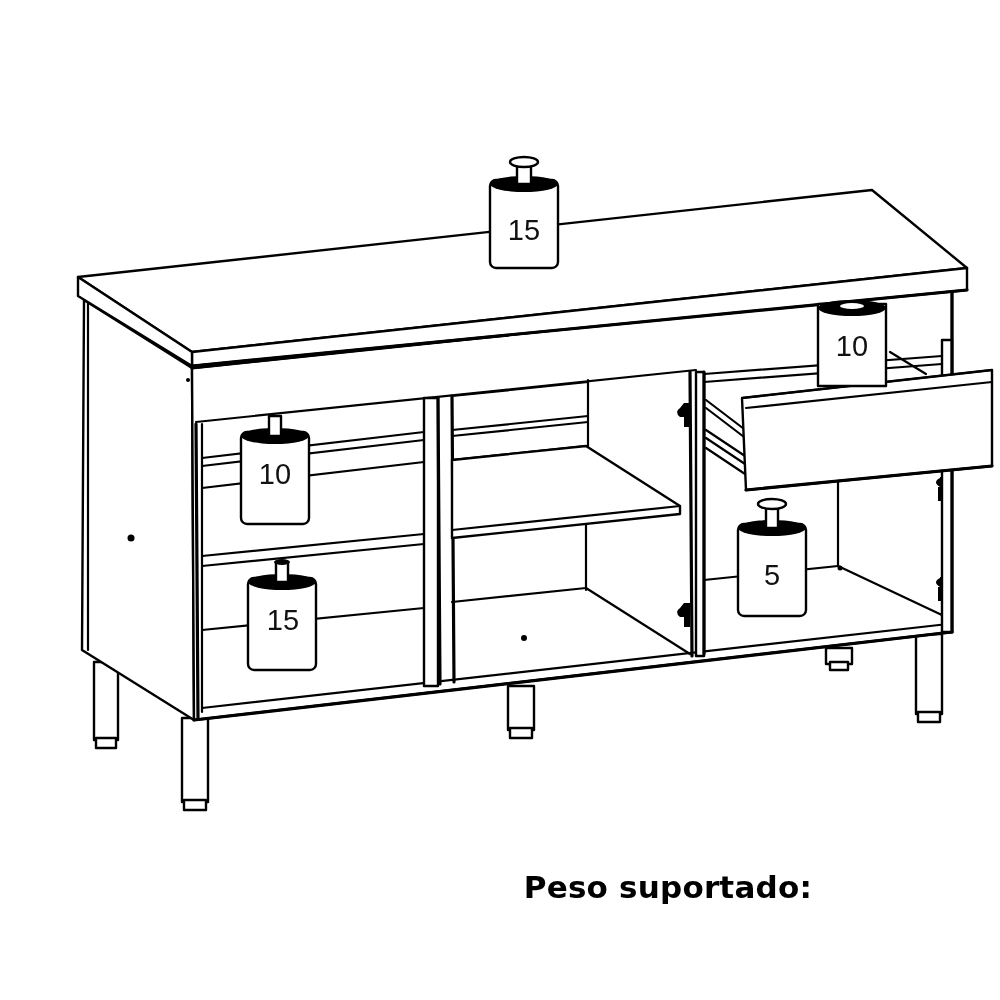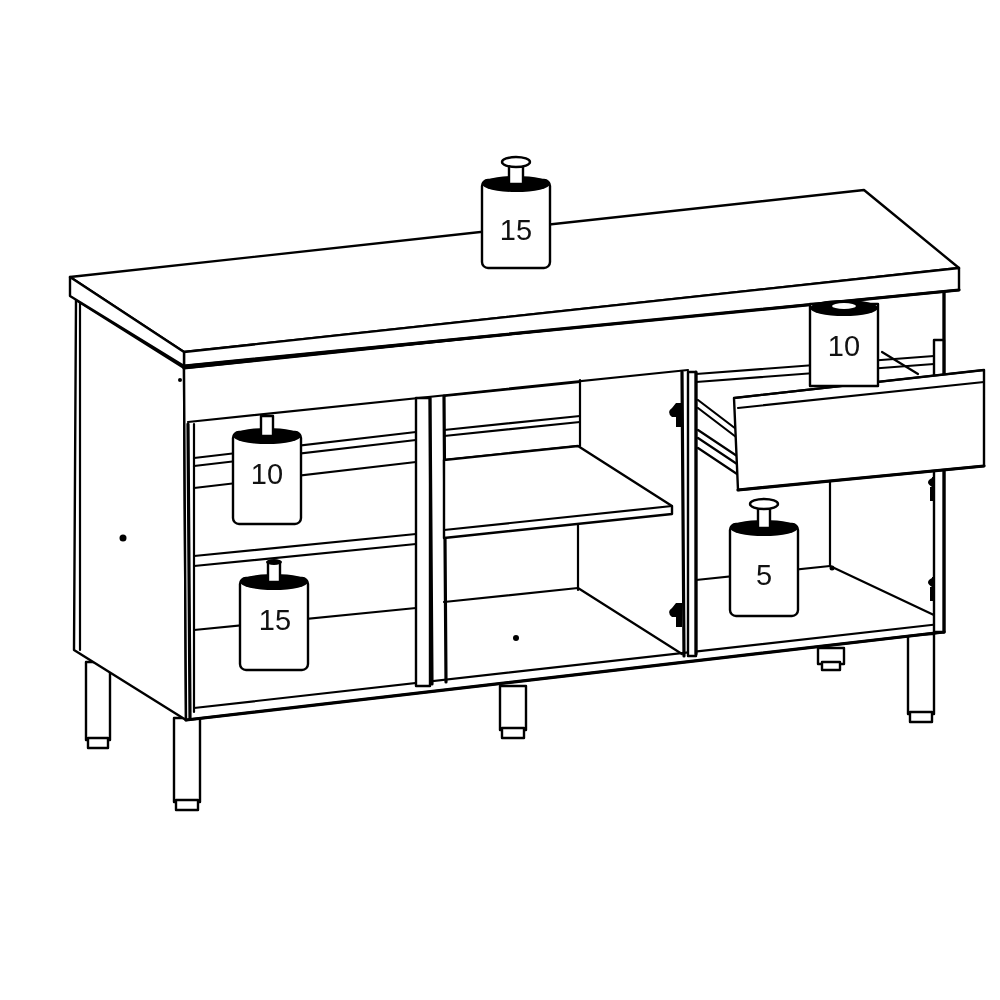--- a/index.html
+++ b/index.html
@@ -1,17 +1,17 @@
 <!DOCTYPE html>
 <html><head>
   <meta charset="utf-8">
   <style>
     html, body { margin: 0; padding: 0; background: #ffffff; }
     body { width: 1000px; height: 1000px; position: relative; overflow: hidden; }
-    #stage { position: absolute; left: 4px; top: 0; width: 856px; height: 1000px; }
+    #stage { position: absolute; left: 12px; top: 0; width: 856px; height: 1000px; }
     svg { position: absolute; left: 0; top: 0; }
     .ln { fill: none; stroke: #000; stroke-width: 2.2; stroke-linejoin: round; stroke-linecap: round; }
     .thk { fill: none; stroke: #000; stroke-width: 3.2; stroke-linejoin: round; stroke-linecap: round; }
     .fillw { fill: #fff; stroke: #000; stroke-width: 2.4; stroke-linejoin: round; }
     .dot { fill: #000; }
     .weight-label {
       position: absolute;
       font-family: "Liberation Sans", "DejaVu Sans", sans-serif;
       font-size: 29px;
       color: #111;
@@ -198,14 +198,15 @@
     </g>
   </svg>
 
   <div class="weight-label" style="left:477px; top:216px;">15</div>
   <div class="weight-label" style="left:805px; top:332px;">10</div>
   <div class="weight-label" style="left:228px; top:460px;">10</div>
   <div class="weight-label" style="left:236px; top:606px;">15</div>
   <div class="weight-label" style="left:725px; top:561px;">5</div>
 
   <div class="caption">
+    <div>Peso suportado:</div>
   </div>
 </div>
 
 </body></html>

